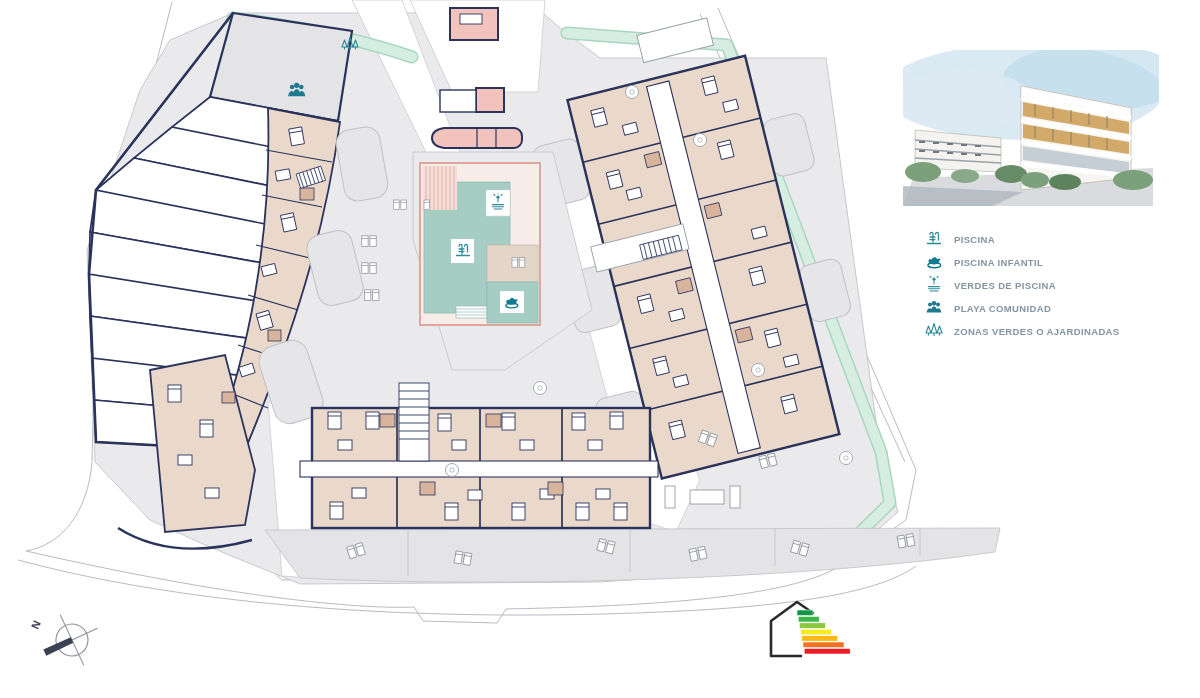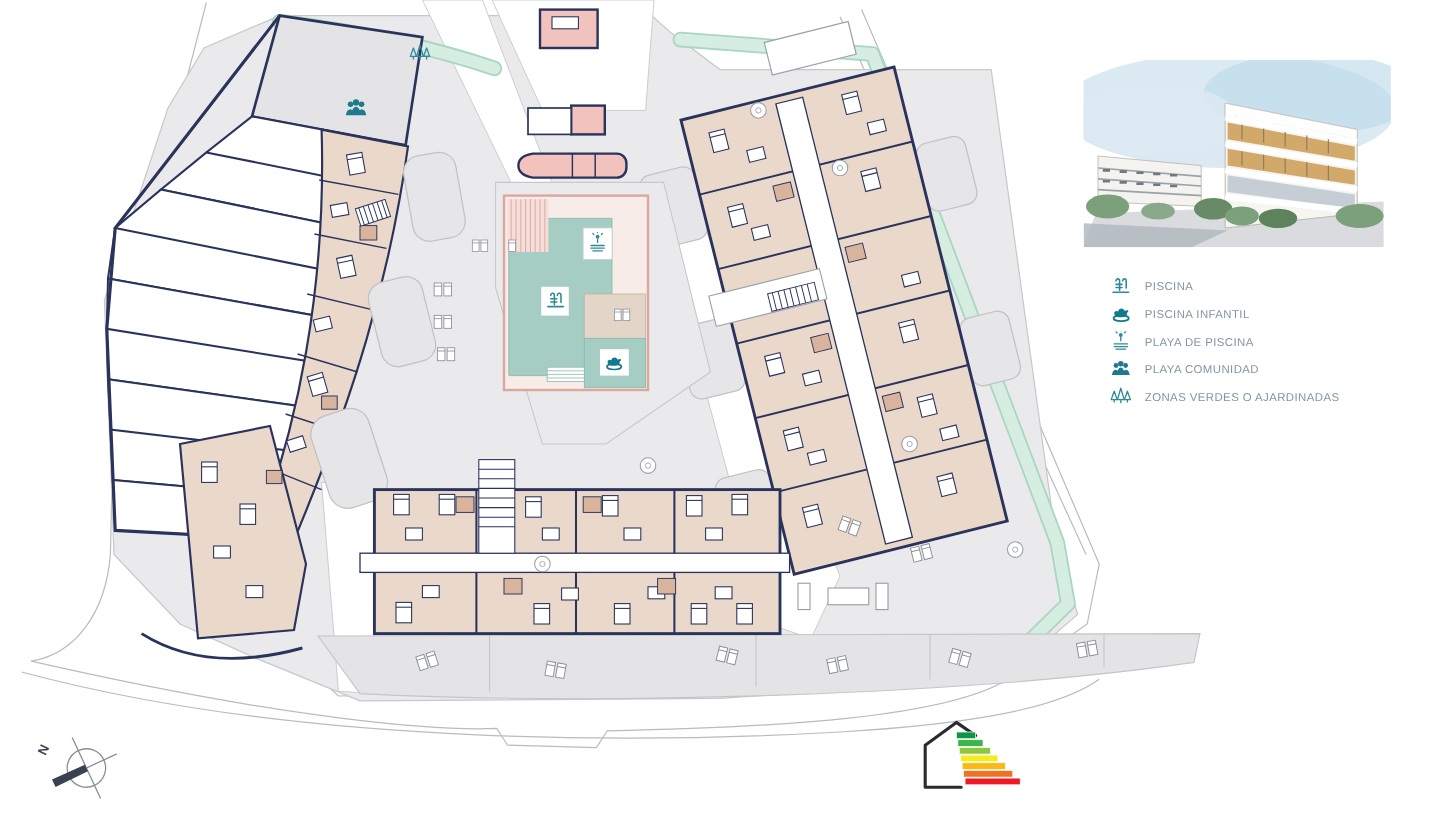--- a/index.html
+++ b/index.html
@@ -1,21 +1,21 @@
 <!DOCTYPE html>
 <html><head>
 <meta charset="utf-8">
 <style>
   html,body{margin:0;padding:0;background:#fff;}
   .stage{position:relative;width:1200px;height:698px;background:#ffffff;overflow:hidden;
          font-family:"Liberation Sans", sans-serif;}
   .plan-svg{position:absolute;left:0;top:0;}
   
   .legend{position:absolute;left:924px;top:231px;display:flex;flex-direction:column;gap:7px;}
-  .legend-row{display:flex;align-items:center;gap:10px;height:16px;}
+  .legend-row{display:flex;align-items:center;gap:10px;height:16px;font-weight:bold;}
   .legend-ic{width:20px;height:20px;flex:0 0 20px;display:flex;align-items:center;justify-content:center;}
   .legend-label{font-size:9.5px;letter-spacing:.35px;color:#8494a3;white-space:nowrap;}
   
   .render{position:absolute;left:903px;top:50px;width:256px;height:156px;}
 </style>
 </head>
 <body>
 
 <div class="stage">
 
@@ -368,21 +368,21 @@
           </svg>
     </span>
     <span class="legend-label">PISCINA INFANTIL</span>
   </div>
   <div class="legend-row">
     <span class="legend-ic">
       <svg width="18" height="18" viewBox="0 0 18 18">
             <use href="#shower-sym"></use>
           </svg>
     </span>
-    <span class="legend-label">PLAYA DE PISCINA</span>
+    <span class="legend-label">VERDES DE PISCINA</span>
   </div>
   <div class="legend-row">
     <span class="legend-ic">
       <svg width="18" height="18" viewBox="0 0 18 18">
             <use href="#people-sym"></use>
           </svg>
     </span>
     <span class="legend-label">PLAYA COMUNIDAD</span>
   </div>
   <div class="legend-row">

